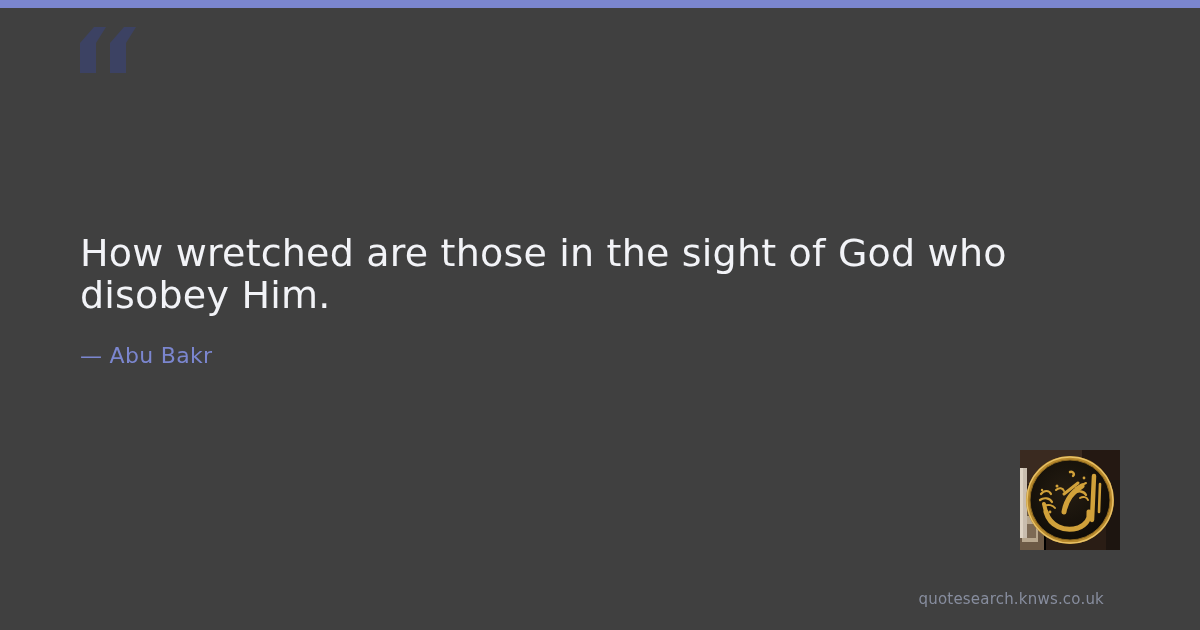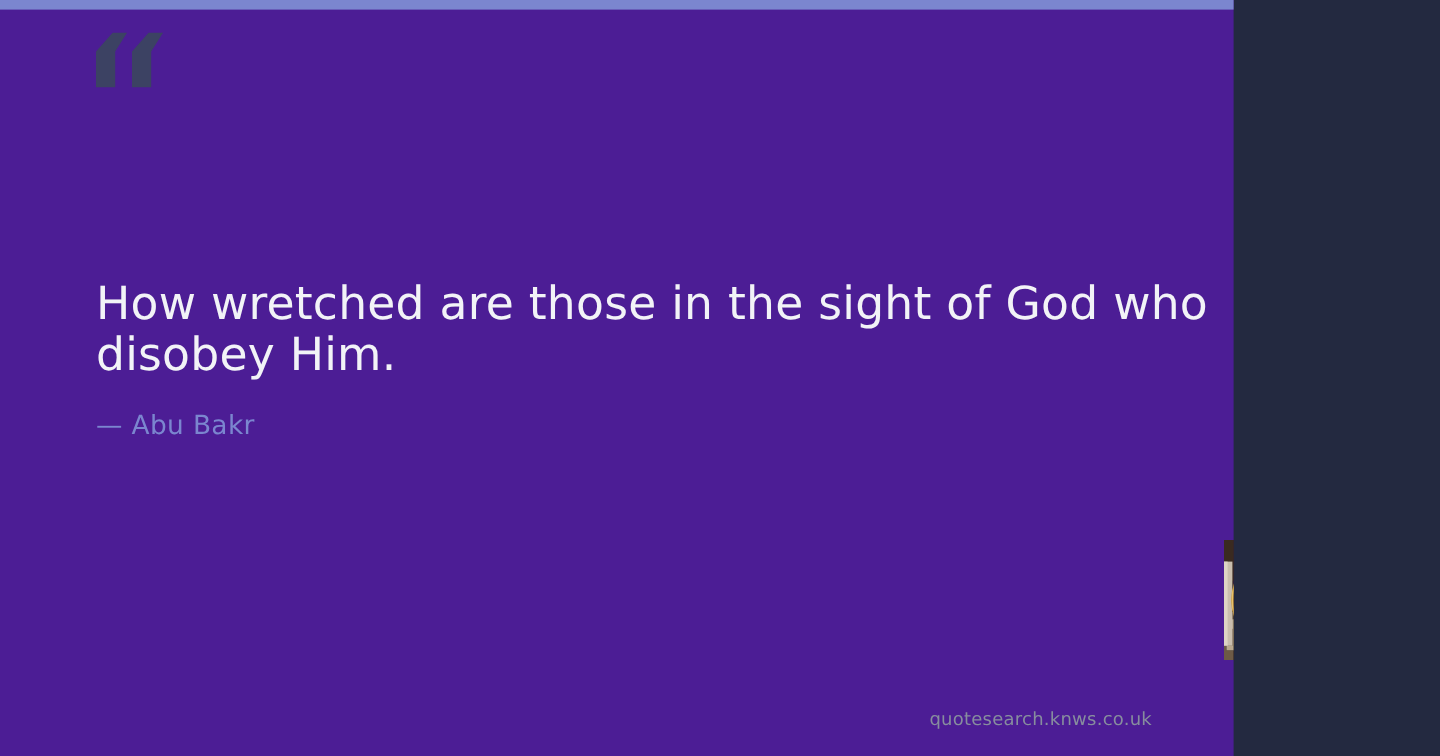--- a/index.html
+++ b/index.html
@@ -9,23 +9,23 @@
   body {
     width: 1200px;
     height: 630px;
     background: #232940;
     font-family: "DejaVu Sans", sans-serif;
     overflow: hidden;
   }
 
   .quote-card {
     position: relative;
-    width: 1028px;
+    width: 1200px;
     height: 630px;
-    background: #4c1d95;
+    background: #404040;
     box-sizing: border-box;
     overflow: hidden;
   }
 
   
   .top-bar {
     position: absolute;
     top: 0;
     left: 0;
     width: 1200px;
@@ -90,21 +90,21 @@
     top: 450px;
     width: 100px;
     height: 100px;
     overflow: hidden;
   }
   .author-thumb svg { display: block; }
 
   
   .watermark {
     position: absolute;
-    right: 68px;
+    right: 96px;
     top: 590px;
     color: #878d9e;
     font-family: "DejaVu Sans", sans-serif;
     font-size: 15px;
     font-weight: 400;
     letter-spacing: 0.2px;
   }
 </style>
 </head>
 <body>

